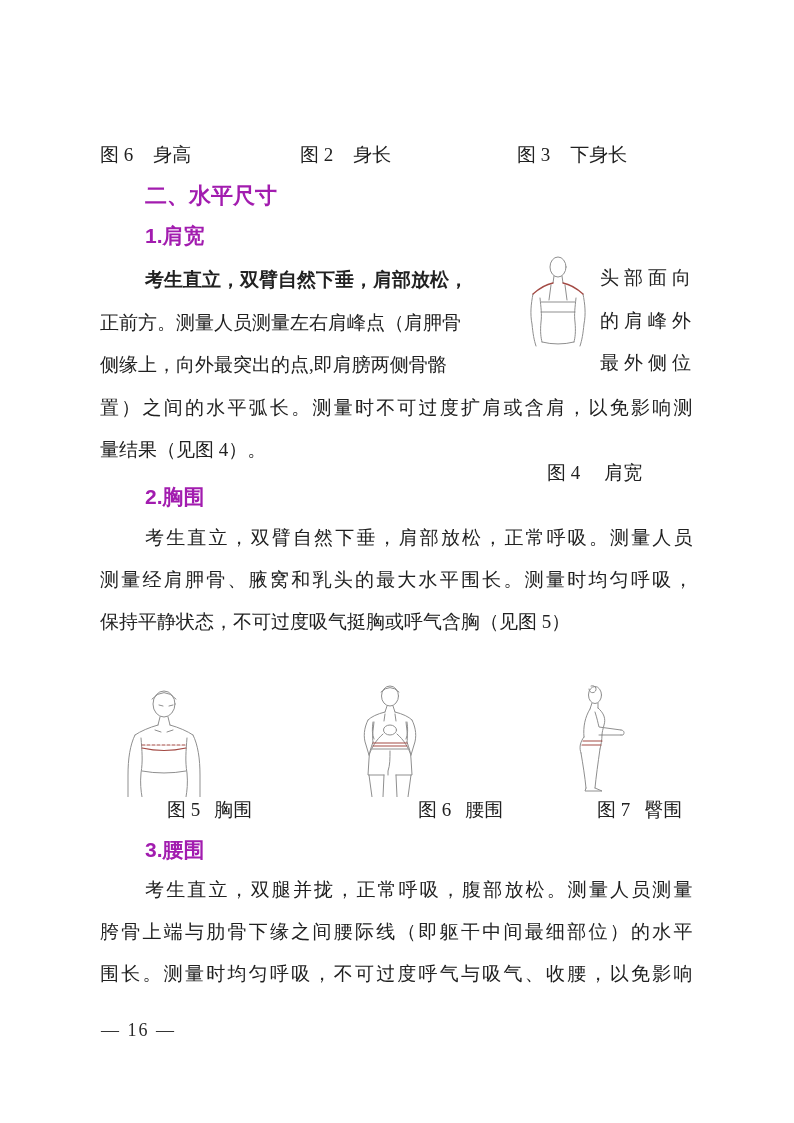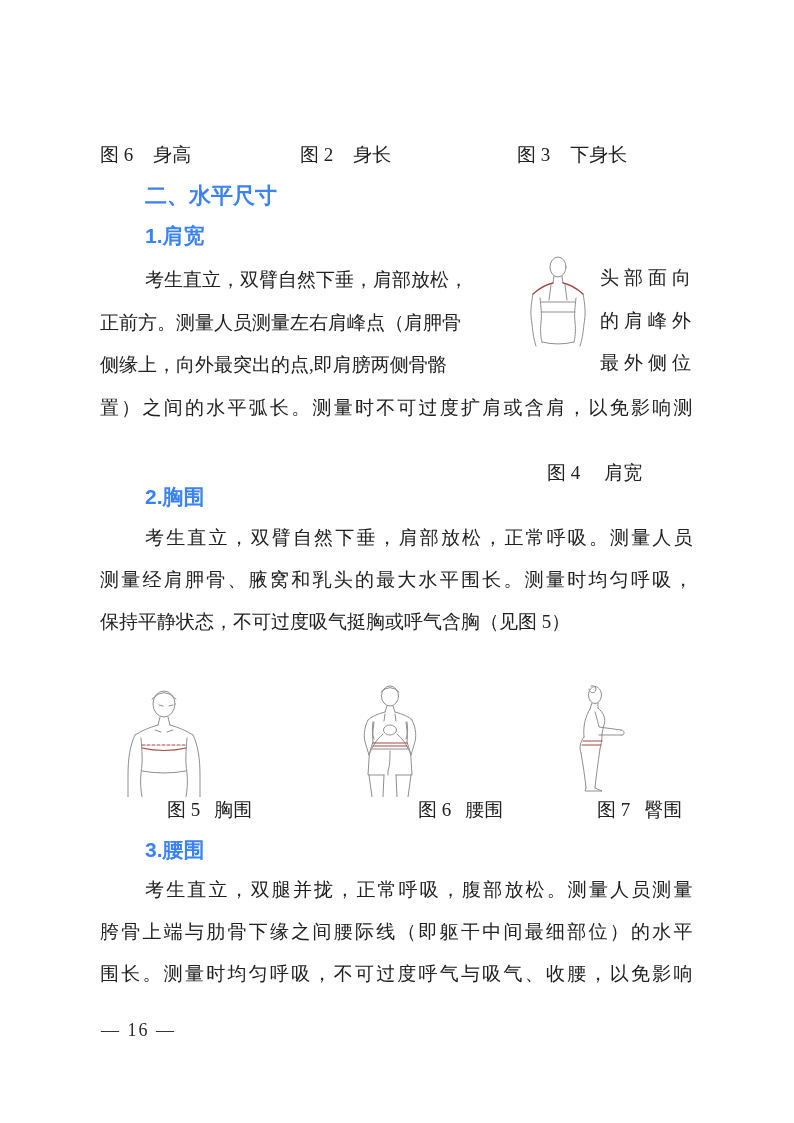--- a/index.html
+++ b/index.html
@@ -17,21 +17,21 @@
     white-space:normal; text-align:justify; text-align-last:justify;
     letter-spacing:1.5px;
   }
   .rf {
     white-space:normal; text-align:justify; text-align-last:justify;
     letter-spacing:3px;
     font-family:Liberation Mono, monospace;
   }
   .hd {
     position:absolute; font-family:"Liberation Sans","DejaVu Sans",sans-serif;
-    font-weight:700; color:#3b82f6; white-space:nowrap; line-height:1.15;
+    font-weight:700; color:#a21caf; white-space:nowrap; line-height:1.15;
   }
   .capline {
     position:absolute; display:flex; gap:20px; font-size:19px;
     white-space:nowrap; line-height:1.2;
   }
   .capline.tight { gap:14px; }
   .capline.wide { gap:24px; }
   .figbox { position:absolute; }
   .pagenum { position:absolute; font-size:18px; letter-spacing:2px; color:#2b2b2b; }
   svg { display:block; }
@@ -51,27 +51,28 @@
   </div>
   <div class="capline" style="left:517px; top:144px;">
     <span>图 3</span>
     <span>下身长</span>
   </div>
 
   <div class="hd" style="left:145px; top:183px; font-size:22px;">二、水平尺寸</div>
 
   <div class="hd" style="left:145px; top:224px; font-size:21px;">1.肩宽</div>
 
-  <div class="t" style="left:145px; top:267px;">考生直立，双臂自然下垂，肩部放松，</div>
+  <div class="t" style="left:145px; top:267px;font-weight:bold;">考生直立，双臂自然下垂，肩部放松，</div>
   <div class="t rf" style="left:600px; top:267px; width:94px;">头部面向</div>
   <div class="t" style="left:100px; top:310px;">正前方。测量人员测量左右肩峰点（肩胛骨</div>
   <div class="t rf" style="left:600px; top:310px; width:94px;">的肩峰外</div>
   <div class="t" style="left:100px; top:352px;">侧缘上，向外最突出的点,即肩膀两侧骨骼</div>
   <div class="t rf" style="left:600px; top:352px; width:94px;">最外侧位</div>
   <div class="t jf" style="left:100px; top:395px; width:594px;">置）之间的水平弧长。测量时不可过度扩肩或含肩，以免影响测</div>
+  <div class="t" style="left:100px; top:437px;">量结果（见图 4）。</div>
 
   <div class="figbox" style="left:527px; top:256px;">
     <svg viewBox="0 0 62 96" width="62" height="96">
       <g fill="none" stroke="#8f8f8f" stroke-width="1" stroke-linecap="round">
         <ellipse cx="31" cy="11" rx="8" ry="10"></ellipse>
         <path d="M27,20 L26,27"></path>
           <path d="M35,20 L36,27"></path>
         <path d="M6,38 C4,48 3,58 5,68 C6,78 7,84 9,90"></path>
         <path d="M56,38 C58,48 59,58 57,68 C56,78 55,84 53,90"></path>
         <path d="M13,42 C14,52 15,58 14,66 C13,76 14,82 15,86"></path>

